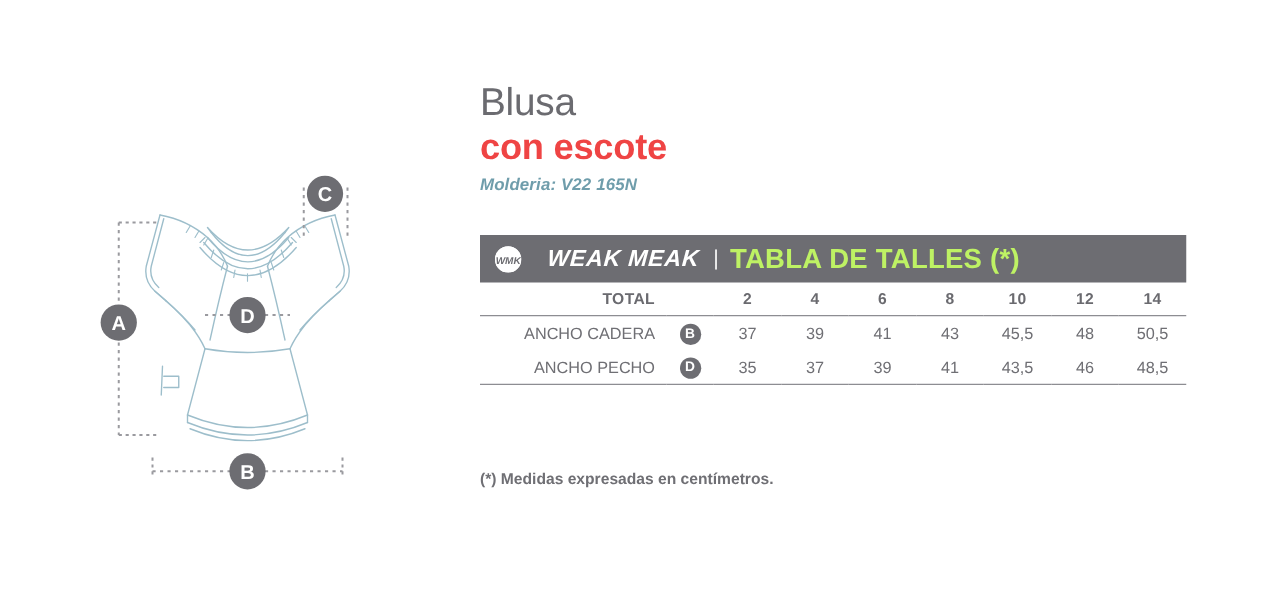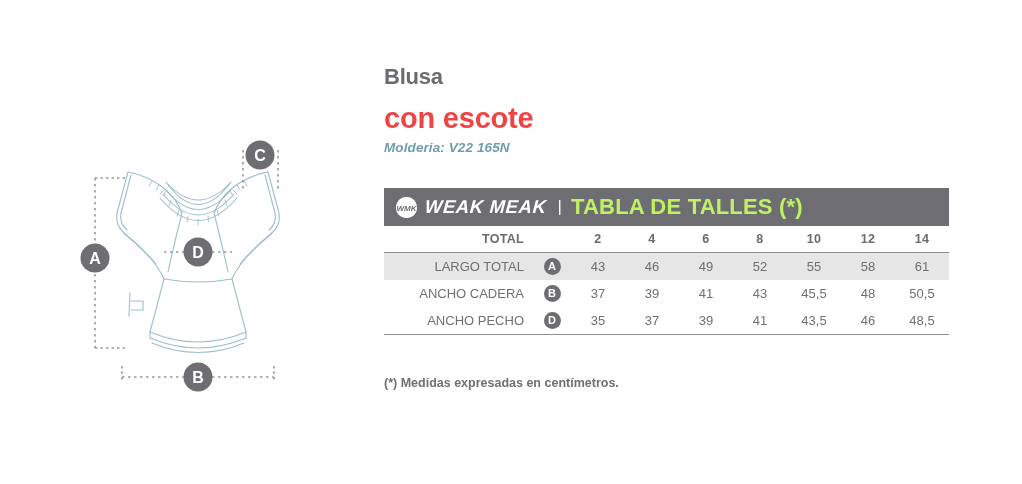--- a/index.html
+++ b/index.html
@@ -17,21 +17,21 @@
   }
   #sketch-svg{ position:absolute; left:0; top:0; }
 
   
   #content-panel{
     position:absolute; left:384px; top:0; width:600px; height:484px;
   }
 
   .title-main{
     position:absolute; left:0; top:66px;
-    font-size:22px; font-weight:bold; color:#6b6b70;
+    font-size:31px; font-weight:normal; color:#6b6b70;
     letter-spacing:-0.2px; line-height:1;
   }
   .title-sub{
     position:absolute; left:0; top:104px;
     font-size:29px; font-weight:bold; color:#ef4444;
     letter-spacing:-0.2px; line-height:1;
   }
   .title-molderia{
     position:absolute; left:0; top:140px;
     font-size:13.5px; font-weight:bold; color:#6f9dab;
@@ -45,21 +45,21 @@
   }
   .tbl-header{
     background:#6d6d72; height:38px;
     display:flex; align-items:center; padding-left:12px;
     box-sizing:border-box;
   }
   .brand-logo{
     width:21px;height:21px;border-radius:50%;
     background:#ffffff;
     display:flex;align-items:center;justify-content:center;
-    flex:0 0 auto; margin-right:8px;
+    flex:0 0 auto; margin-right:21px;
   }
   .brand-logo svg{display:block;}
   .brand-name{
     color:#ffffff; font-size:18.5px; font-weight:bold;
     font-style:italic; letter-spacing:0.6px;
     transform:skewX(-4deg);
   }
   .hdr-divider{
     color:#ffffff; font-size:17px; font-weight:300;
     margin:0 9px 0 11px; opacity:.95;
@@ -236,33 +236,20 @@
           <td class="col-badge"></td>
           <td class="col-val">2</td>
           <td class="col-val">4</td>
           <td class="col-val">6</td>
           <td class="col-val">8</td>
           <td class="col-val">10</td>
           <td class="col-val">12</td>
           <td class="col-val">14</td>
         </tr>
 
-        <tr class="shade">
-          <td class="col-label">LARGO TOTAL</td>
-          <td class="col-badge">
-            <span class="badge">A</span>
-          </td>
-          <td class="col-val">43</td>
-          <td class="col-val">46</td>
-          <td class="col-val">49</td>
-          <td class="col-val">52</td>
-          <td class="col-val">55</td>
-          <td class="col-val">58</td>
-          <td class="col-val">61</td>
-        </tr>
 
         <tr>
           <td class="col-label">ANCHO CADERA</td>
           <td class="col-badge">
             <span class="badge">B</span>
           </td>
           <td class="col-val">37</td>
           <td class="col-val">39</td>
           <td class="col-val">41</td>
           <td class="col-val">43</td>

